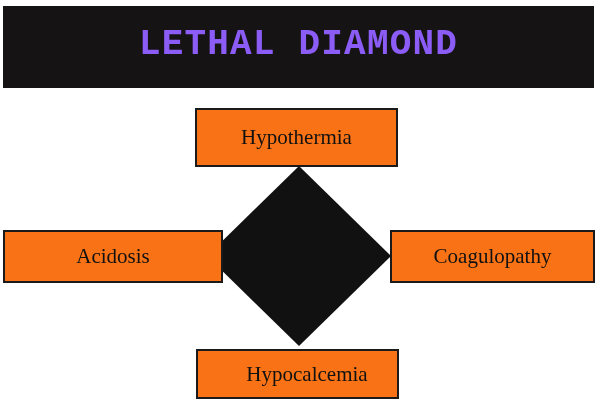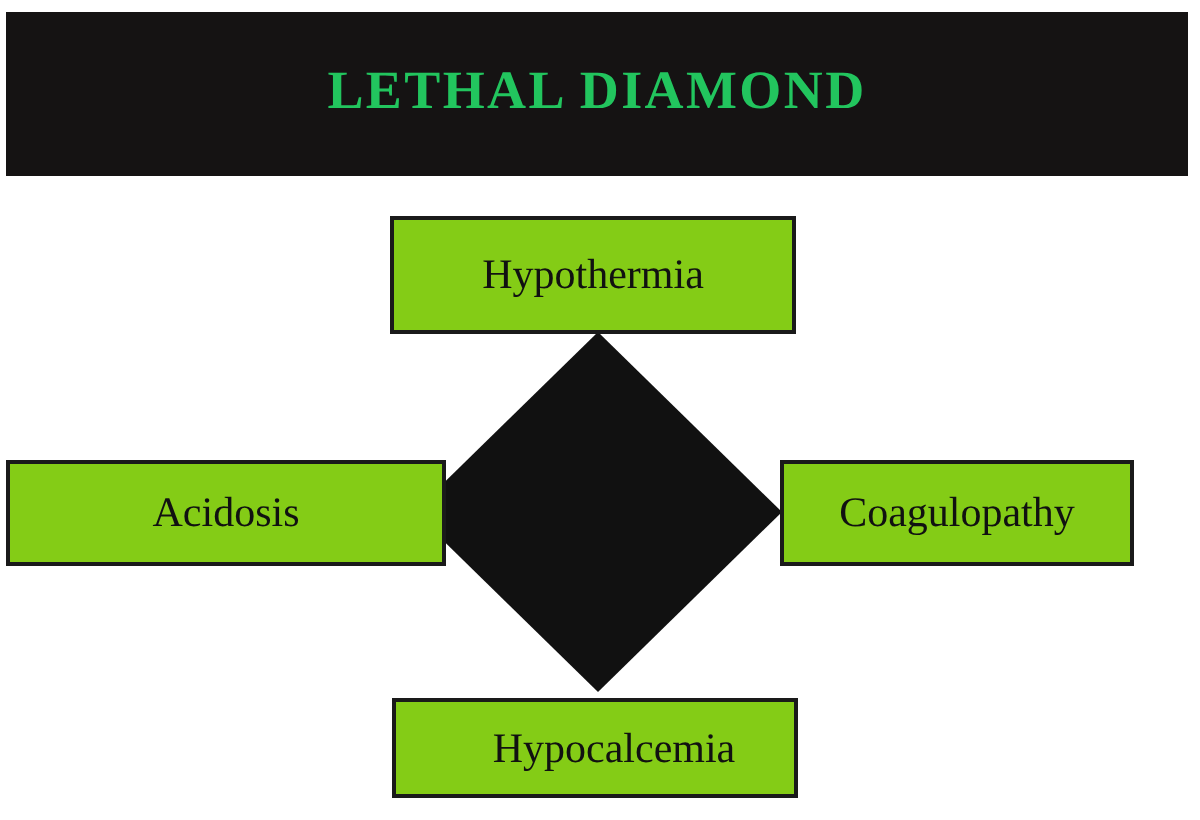--- a/index.html
+++ b/index.html
@@ -31,35 +31,35 @@
     top: 6px;
     width: 591px;
     height: 82px;
     background: #151313;
     box-sizing: border-box;
     display: flex;
     align-items: center;
     justify-content: center;
   }
   .title-text {
-    color: #22c55e;
-    font-family: Liberation Serif, serif;
+    color: #8b5cf6;
+    font-family: Liberation Mono, monospace;
     font-weight: bold;
-    font-size: 27px;
+    font-size: 36px;
     letter-spacing: 1.2px;
     line-height: 1;
     white-space: nowrap;
     position: relative;
     top: -2px;
   }
 
   
   .node-box {
     position: absolute;
-    background: #84cc16;
+    background: #f97316;
     border: 2px solid #1a1a1a;
     box-sizing: border-box;
     display: flex;
     align-items: center;
     justify-content: center;
     z-index: 3;
   }
   .node-label {
     font-family: "Liberation Serif", "DejaVu Serif", serif;
     font-size: 21px;
@@ -76,21 +76,21 @@
   }
   #node-acidosis {
     left: 3px;
     top: 230px;
     width: 220px;
     height: 53px;
   }
   #node-coagulopathy {
     left: 390px;
     top: 230px;
-    width: 177px;
+    width: 205px;
     height: 53px;
   }
   #node-hypocalcemia {
     left: 196px;
     top: 349px;
     width: 203px;
     height: 50px;
     padding-left: 19px;
   }
 

